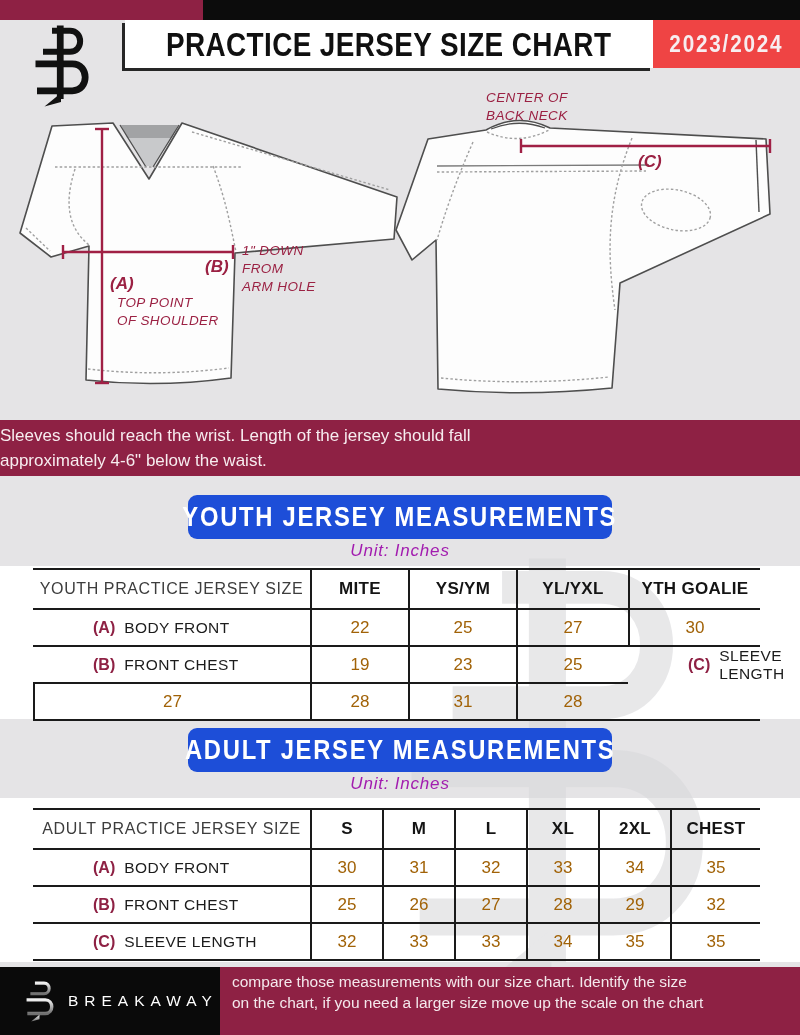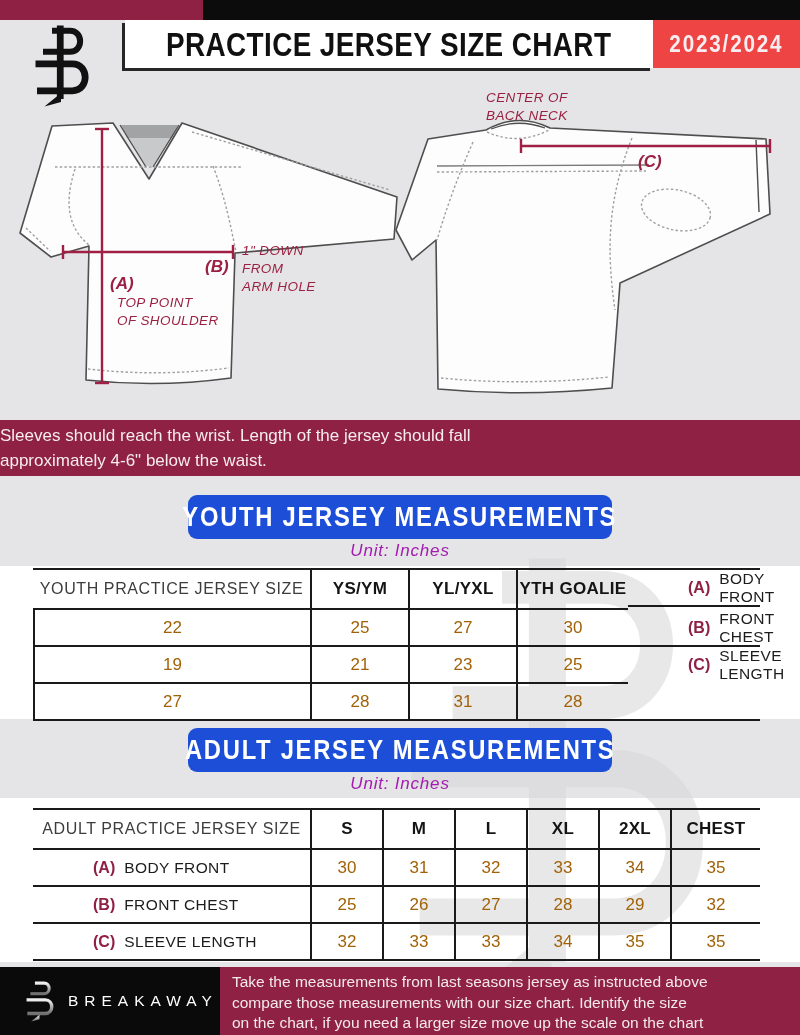--- a/index.html
+++ b/index.html
@@ -198,39 +198,39 @@
   <path d="M 46,92 L 46,104 L 24,110 Z" fill="#D9D9DC"></path>
 </svg>
 
 <div class="abs pill pill-youth">
   <span class="t">YOUTH JERSEY MEASUREMENTS</span>
 </div>
 <div class="abs unit unit-youth">Unit: Inches</div>
 
 <div class="abs size-table table-youth">
   <div class="cell head label-head">YOUTH PRACTICE JERSEY SIZE</div>
+  <div class="cell head colhead vline">MITE</div>
   <div class="cell head colhead vline">YS/YM</div>
   <div class="cell head colhead vline">YL/YXL</div>
   <div class="cell head colhead vline">YTH GOALIE</div>
 
   <div class="cell rowlabel">
     <span class="key">(A)</span>
     <span class="lbl">BODY FRONT</span>
   </div>
   <div class="cell val vline">22</div>
   <div class="cell val vline">25</div>
   <div class="cell val vline">27</div>
   <div class="cell val vline">30</div>
 
   <div class="cell rowlabel">
     <span class="key">(B)</span>
     <span class="lbl">FRONT CHEST</span>
   </div>
   <div class="cell val vline">19</div>
-  <div class="cell val vline">21</div>
   <div class="cell val vline">23</div>
   <div class="cell val vline">25</div>
 
   <div class="cell rowlabel lastrow">
     <span class="key">(C)</span>
     <span class="lbl">SLEEVE LENGTH</span>
   </div>
   <div class="cell val vline lastrow">27</div>
   <div class="cell val vline lastrow">28</div>
   <div class="cell val vline lastrow">31</div>
@@ -295,16 +295,15 @@
       </linearGradient>
     </defs>
     <path d="M 34,9 H 58 C 76,9 76,37 58,37 H 22" fill="none" stroke="url(#sg1)" stroke-width="8"></path>
     <path d="M 12,53 H 61 C 84,53 84,89 61,89 H 14" fill="none" stroke="url(#sg1)" stroke-width="9"></path>
     <path d="M 45,2 V 100" fill="none" stroke="url(#sg1)" stroke-width="9"></path>
     <path d="M 46,92 L 46,104 L 24,110 Z" fill="url(#sg1)"></path>
   </svg>
   <span class="brand">BREAKAWAY</span>
 </div>
 <div class="abs footer-maroon">
-  <div>Take the measurements from last seasons jersey as instructed above</div>
   <div>compare those measurements  with our size chart. Identify the size</div>
   <div>on the chart, if you need a larger size move up the scale on the chart</div>
 </div>
 
 </body></html>

